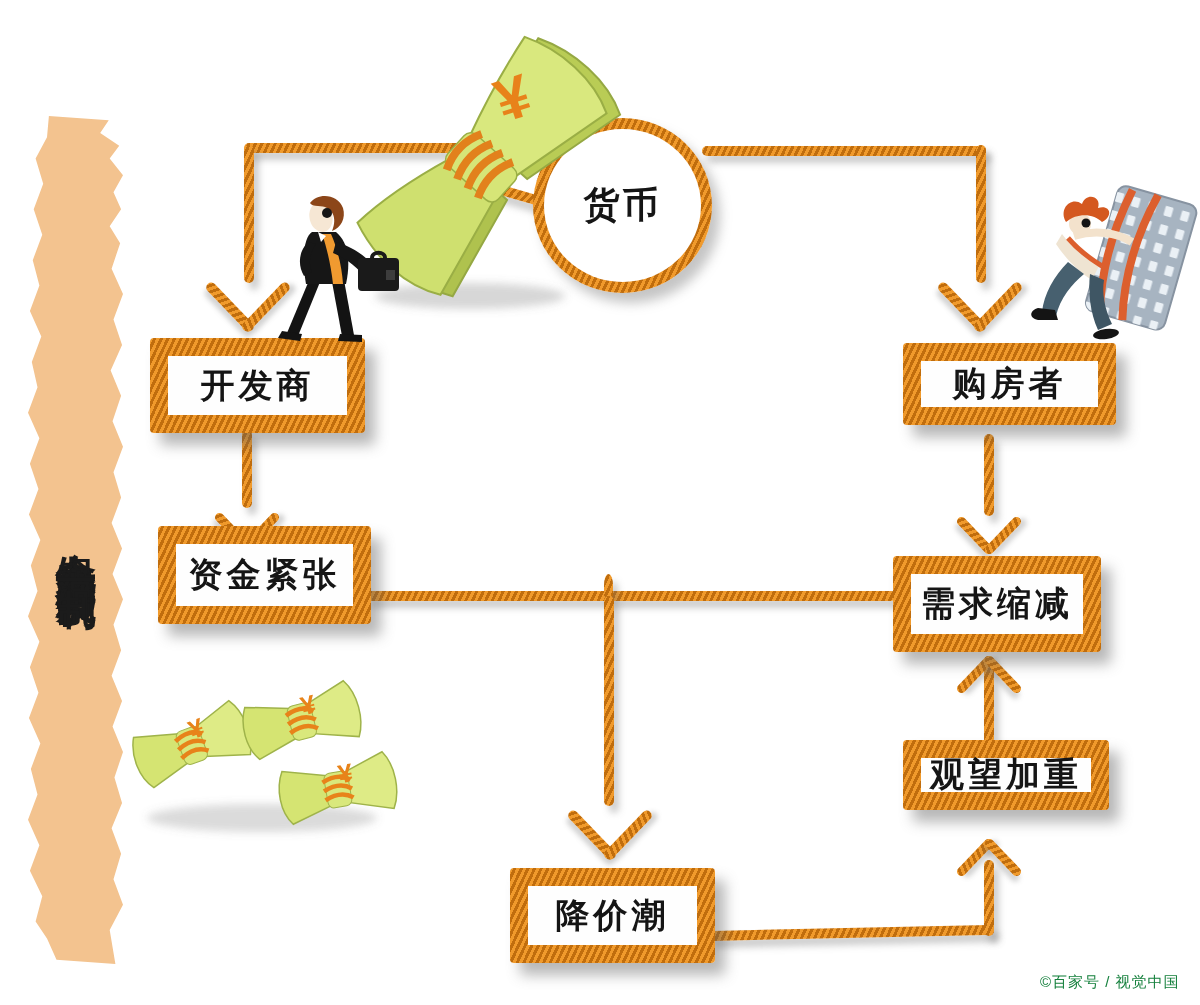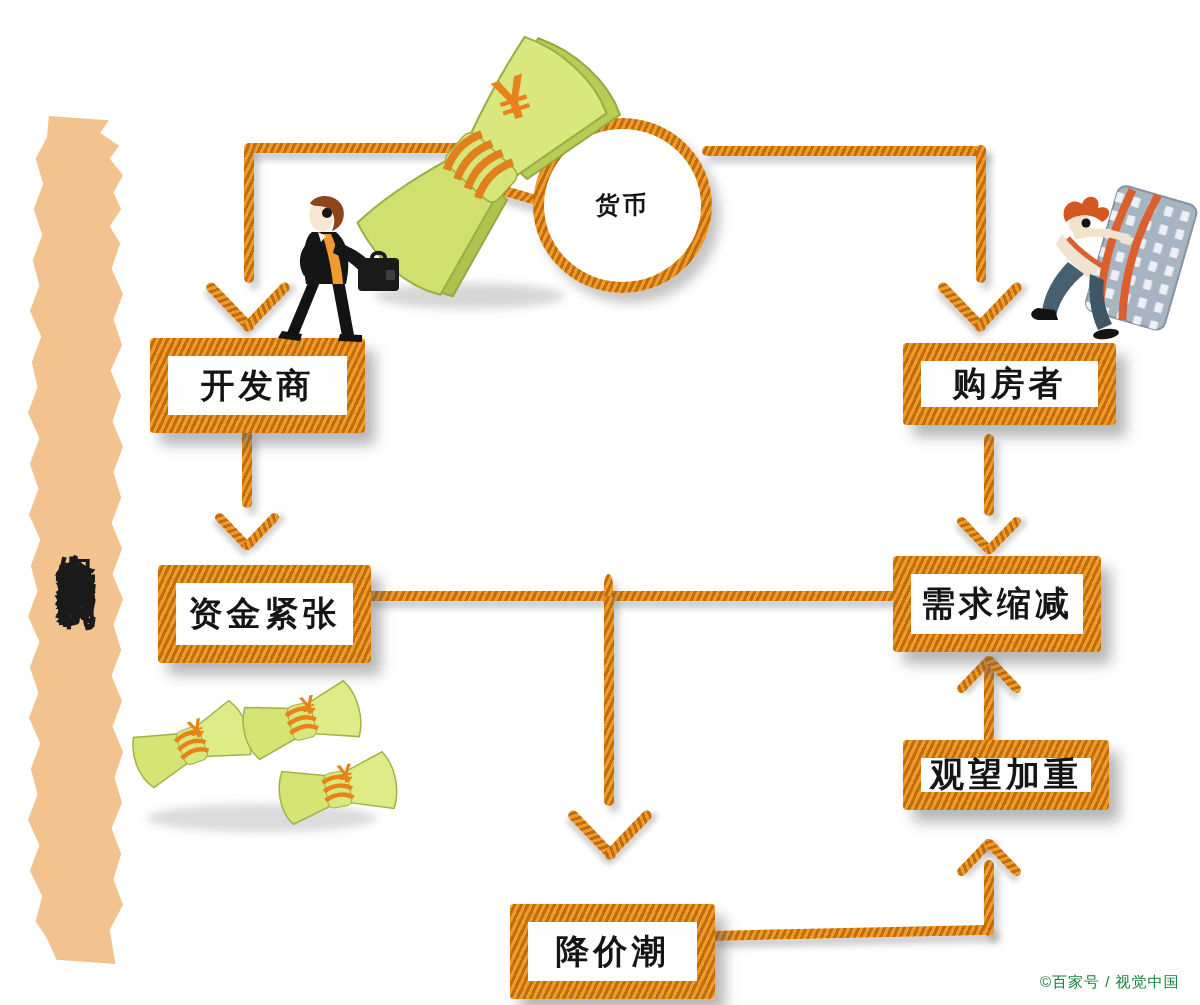--- a/index.html
+++ b/index.html
@@ -32,21 +32,21 @@
     background:repeating-linear-gradient(115deg,#f09a2c 0 3px,#c06d0d 3px 6px);
     box-shadow:10px 12px 14px rgba(95,95,95,.45);box-sizing:border-box;}
   .node .inner{background:#fefefe;width:100%;height:100%;display:flex;align-items:center;
     justify-content:center;font-size:34px;font-weight:600;color:#151515;letter-spacing:4px;}
 
   
   .policy{position:absolute;z-index:3;left:533px;top:118px;width:179px;height:175px;border-radius:50%;
     background:repeating-linear-gradient(115deg,#f09a2c 0 3px,#c06d0d 3px 6px);
     box-shadow:8px 10px 12px rgba(110,110,110,.4);}
   .policy .inner{position:absolute;inset:11px;border-radius:50%;background:#fff;display:flex;
-    flex-direction:column;align-items:center;justify-content:center;font-size:24px;font-weight:600;
+    flex-direction:column;align-items:center;justify-content:center;font-size:36px;font-weight:600;
     color:#151515;letter-spacing:3px;line-height:1.35;}
 
   
   .banner{position:absolute;z-index:1;left:28px;top:116px;width:95px;height:848px;background:#F3C38F;
     display:flex;align-items:center;justify-content:center;
     clip-path:polygon(22% 0%,85% 0.5%,76% 2%,96% 3.5%,86% 5%,100% 7%,90% 9%,98% 11%,86% 13%,97% 15%,
       88% 18%,100% 21%,90% 24%,99% 27%,87% 30%,98% 33%,89% 36%,100% 39%,90% 42%,98% 45%,88% 48%,
       99% 51%,89% 54%,100% 57%,90% 60%,98% 63%,88% 66%,99% 69%,89% 72%,100% 75%,91% 78%,99% 81%,
       88% 84%,98% 87%,90% 90%,100% 93%,86% 96%,92% 100%,30% 99.5%,20% 97%,8% 95%,15% 92%,2% 89%,
       12% 86%,0% 83%,10% 80%,3% 77%,13% 74%,1% 71%,11% 68%,2% 65%,12% 62%,0% 59%,10% 56%,3% 53%,
@@ -116,30 +116,30 @@
       <span>货币</span>
     </div>
   </div>
 
   <div class="node" style="left:150px;top:338px;width:215px;height:95px;">
     <div class="inner">开发商</div>
   </div>
   <div class="node" style="left:903px;top:343px;width:213px;height:82px;">
     <div class="inner">购房者</div>
   </div>
-  <div class="node" style="left:158px;top:565px;width:213px;height:98px;">
+  <div class="node" style="left:158px;top:526px;width:213px;height:98px;">
     <div class="inner">资金紧张</div>
   </div>
   <div class="node" style="left:893px;top:556px;width:208px;height:96px;">
     <div class="inner">需求缩减</div>
   </div>
   <div class="node" style="left:903px;top:740px;width:206px;height:70px;">
     <div class="inner">观望加重</div>
   </div>
-  <div class="node" style="left:510px;top:868px;width:205px;height:95px;margin-top:36px;">
+  <div class="node" style="left:510px;top:868px;width:205px;height:95px;">
     <div class="inner">降价潮</div>
   </div>
 
   <svg class="illus" width="1200" height="1005" viewBox="0 0 1200 1005">
     <defs>
       <pattern id="winpat" width="17" height="19" patternUnits="userSpaceOnUse">
         <rect x="3.5" y="4" width="8" height="10" rx="1" fill="#EAF0F5"></rect>
       </pattern>
       <filter id="soft" x="-60%" y="-60%" width="220%" height="220%">
           <feGaussianBlur stdDeviation="4"></feGaussianBlur>

